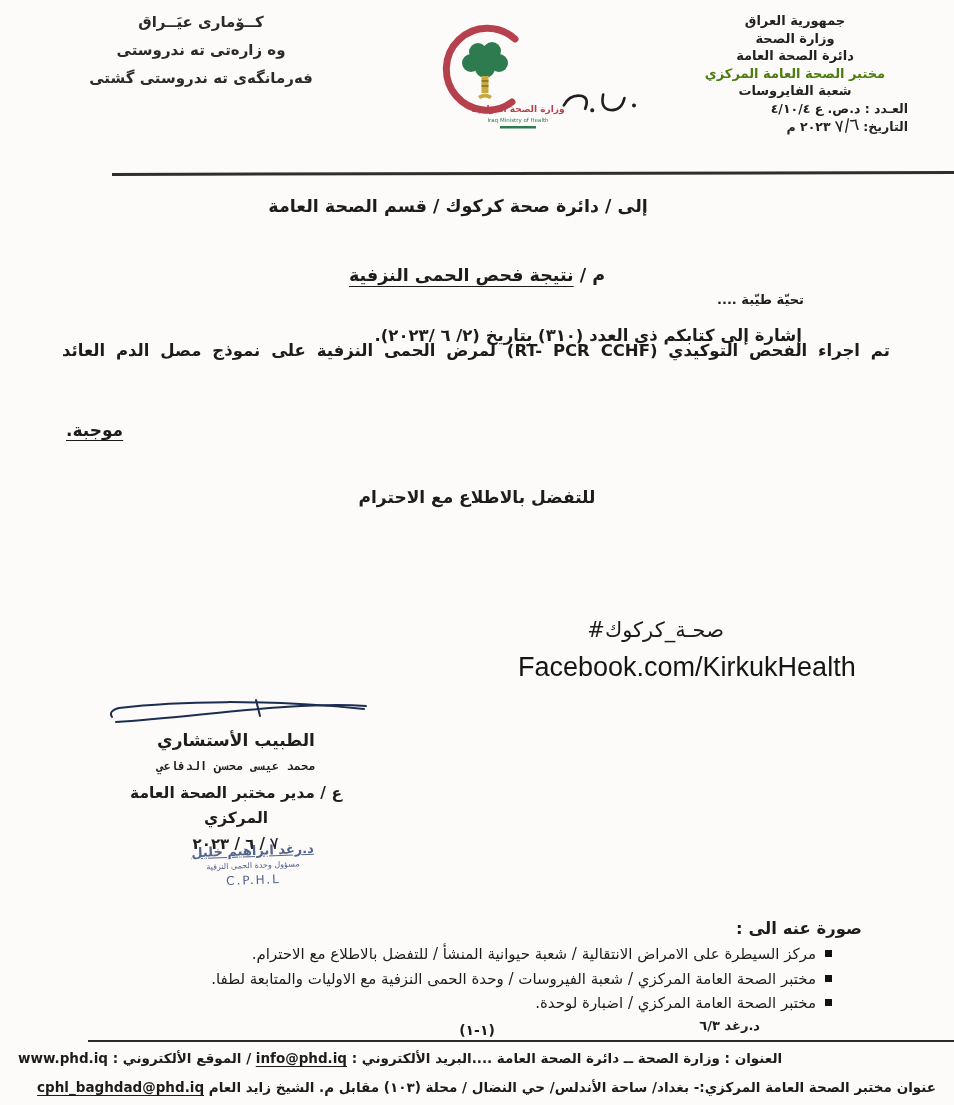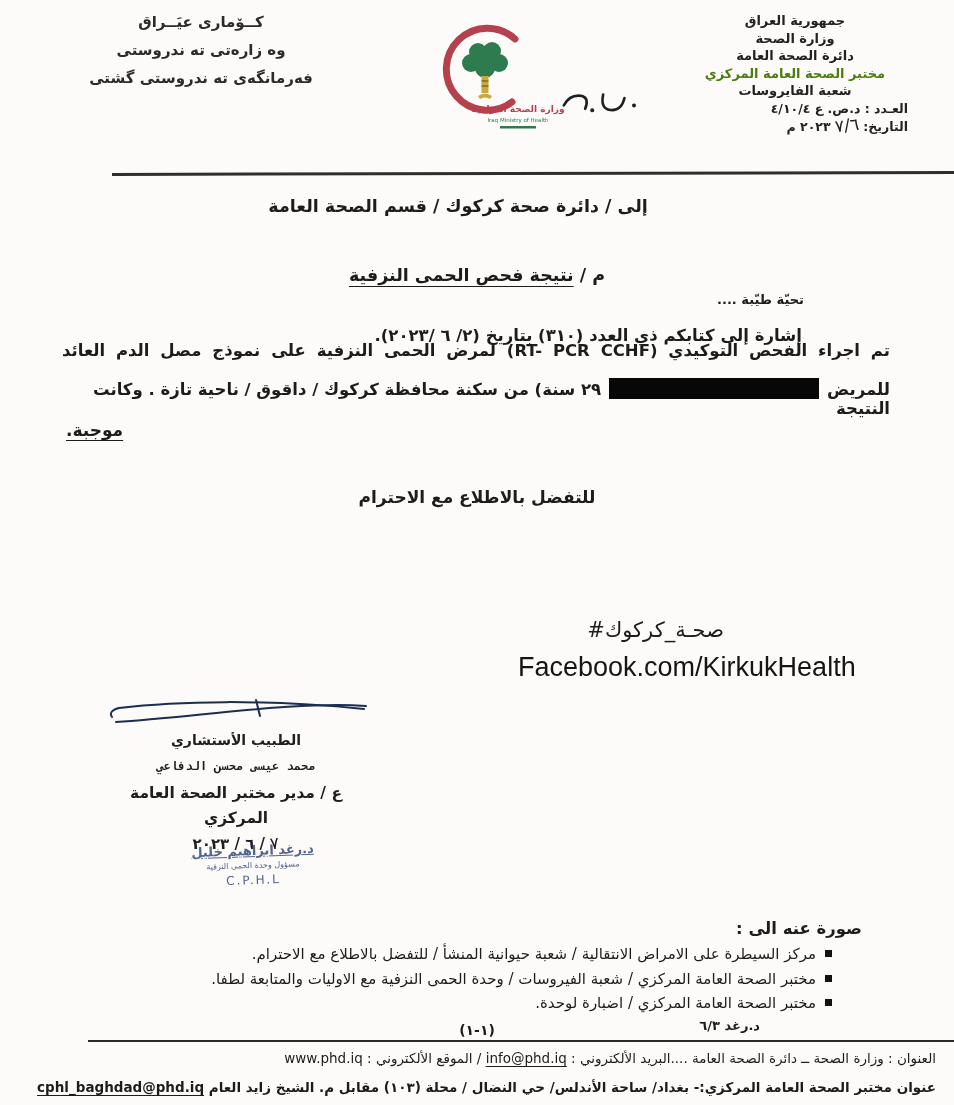--- a/index.html
+++ b/index.html
@@ -43,40 +43,40 @@
   .closing{top:487px;left:0;width:954px;text-align:center;
     font-size:17px;font-weight:700;}
   
   .hashtag{top:618px;right:230px;font-size:21px;font-weight:500;direction:ltr;}
   .facebook{top:652px;left:518px;font-size:27px;color:#151515;
     font-family:"Liberation Sans",sans-serif;}
   
   .sig-stroke{top:697px;left:106px;width:266px;height:32px;}
   .sig-block{top:727px;left:96px;width:280px;text-align:center;
     font-weight:700;color:#1e1e1e;}
-  .sig-title{font-size:14px;line-height:27px;text-align:center;}
+  .sig-title{font-size:17px;line-height:27px;text-align:center;}
   .sig-name{font-size:12px;line-height:27px;font-family:Liberation Mono, monospace;}
   .sig-role{font-size:15.5px;line-height:25px;}
   .sig-date{font-size:15px;line-height:25px;}
   .stamp{top:842px;left:148px;width:210px;text-align:center;color:#53648c;
     transform:rotate(-2deg);}
   .stamp-name{font-size:13px;font-weight:700;text-decoration:underline;line-height:18px;}
   .stamp-role{font-size:8px;line-height:12px;}
   .stamp-org{font-size:12px;letter-spacing:2px;line-height:16px;}
   
   .cc{top:916px;right:92px;width:780px;text-align:right;}
   .cc-title{font-size:16.5px;font-weight:700;line-height:26px;}
   .cc-item{font-size:15px;font-weight:500;line-height:24.5px;padding-right:30px;}
   .cc-bullet{display:inline-block;width:7px;height:7px;background:#111;
     margin-left:9px;vertical-align:2px;}
   
   .ref-note{top:1018px;right:194px;font-size:13px;font-weight:700;}
   .page-no{top:1022px;left:0;width:954px;text-align:center;font-size:14px;font-weight:700;}
   .footrule{top:1040px;left:88px;width:866px;height:2px;background:#2a2a2a;}
-  .foot1{top:1050px;right:18px;left:18px;font-size:13.5px;font-weight:400;text-align:right;}
+  .foot1{top:1050px;right:18px;left:18px;font-size:13.5px;font-weight:700;text-align:left;}
   .foot2{top:1079px;right:18px;left:18px;font-size:13.5px;font-weight:700;text-align:right;}
   .ulink{text-decoration:underline;text-underline-offset:3px;}
 </style>
 </head>
 <body>
 
 <div class="page">
 
   <div class="abs kurdish rtl">
     <div>كــۆمارى عيَــراق</div>
@@ -133,23 +133,20 @@
   <div class="abs toprule"></div>
 
   <div class="abs addressee rtl">إلى / دائرة صحة كركوك / قسم الصحة العامة</div>
   <div class="abs subject rtl">
     <span>م / </span><span class="u">نتيجة فحص الحمى النزفية</span>
   </div>
   <div class="abs greeting rtl">تحيّة طيّبة ....</div>
 
   <div class="abs refline rtl">إشارة إلى كتابكم ذي العدد (٣١٠) بتاريخ (٢/ ٦ /٢٠٢٣).</div>
   <div class="abs para1 rtl">تم اجراء الفحص التوكيدي (RT- PCR CCHF) لمرض الحمى النزفية على نموذج مصل الدم العائد</div>
-  <div class="abs patient rtl">
-    <span>للمريض</span><span class="redaction"></span><span>٢٩ سنة) من سكنة محافظة كركوك / داقوق / ناحية تازة . وكانت النتيجة</span>
-  </div>
   <div class="abs result rtl">موجبة.</div>
   <div class="abs closing rtl">للتفضل بالاطلاع مع الاحترام</div>
 
   <div class="abs hashtag">#صحـة_كركوك</div>
   <div class="abs facebook">Facebook.com/KirkukHealth</div>
 
   <div class="abs sig-stroke">
     <svg width="266" height="32" viewBox="0 0 266 32" xmlns="http://www.w3.org/2000/svg">
       <g fill="none" stroke="#1c2d52" stroke-width="2" stroke-linecap="round">
         <path d="M6 20 q-4 -6 7 -9 C 70 4 160 2 258 12"></path>

